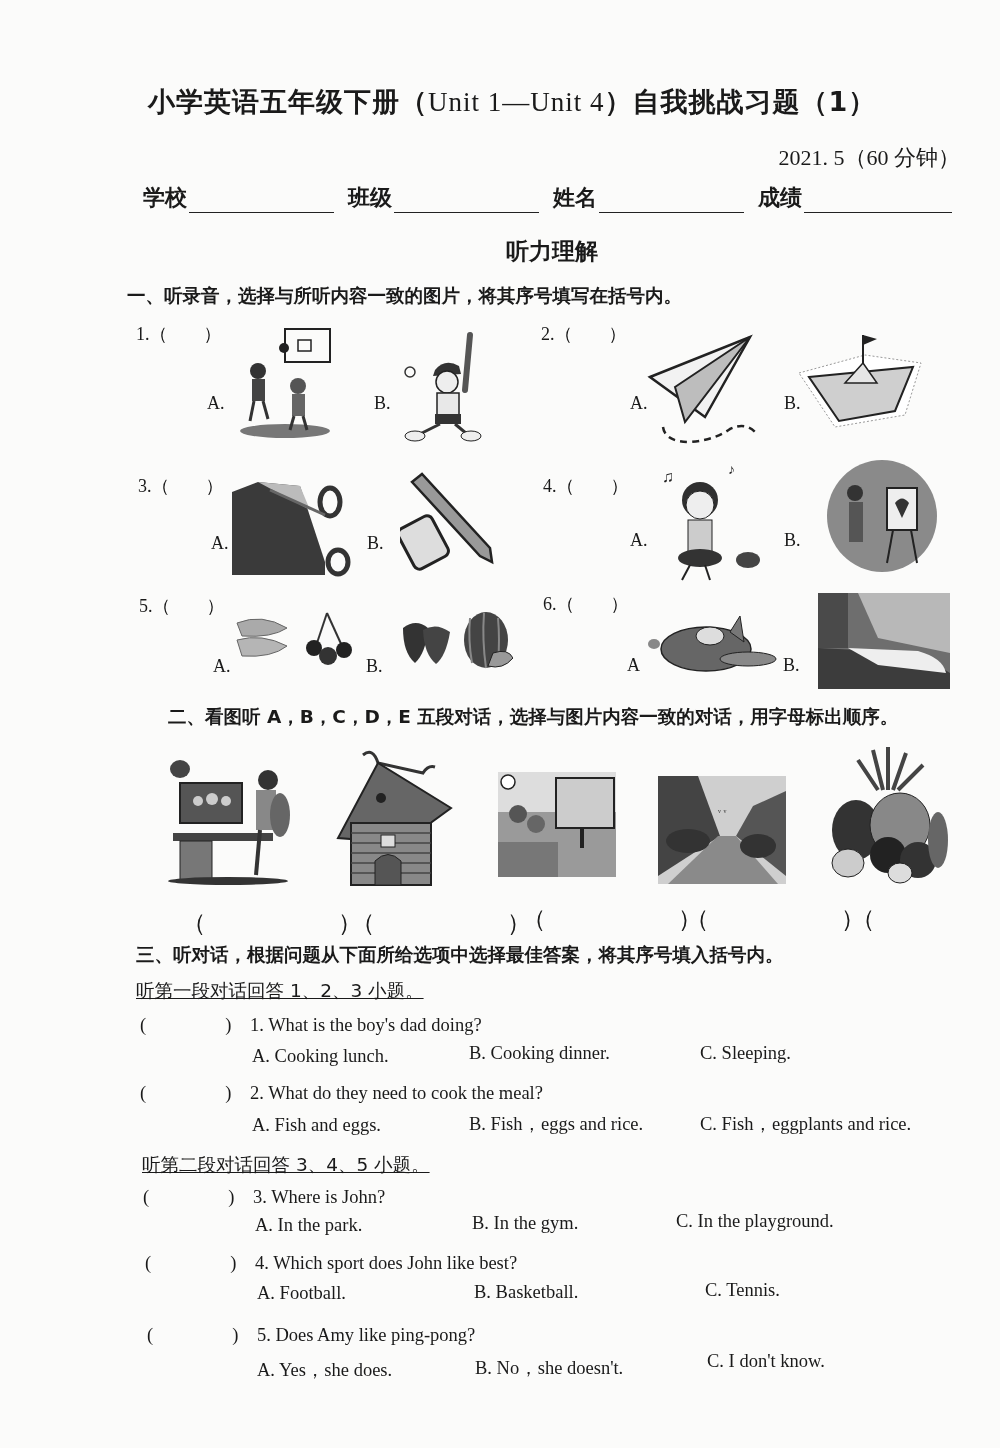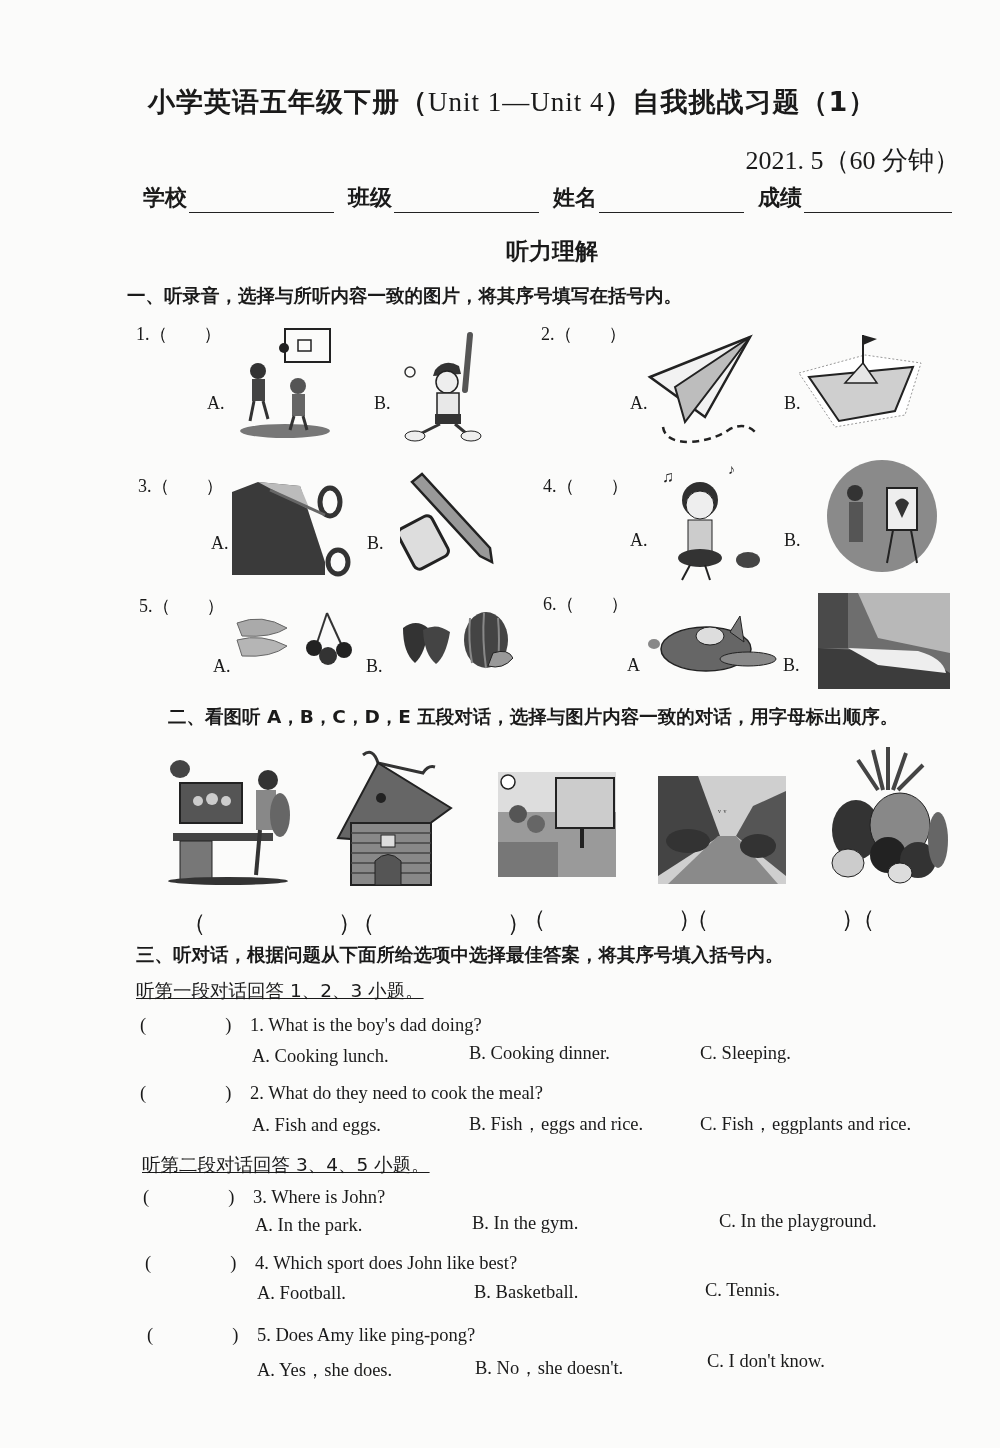--- a/index.html
+++ b/index.html
@@ -7,21 +7,21 @@
     width:1000px; height:1448px; position:relative; overflow:hidden;
     background:#fbfbfa;
     font-family:"Liberation Serif","DejaVu Serif",serif;
     color:#1a1a1a;
   }
   .abs { position:absolute; }
   .cjk-bold { font-family:"DejaVu Sans","Liberation Sans",sans-serif; font-weight:bold; }
   .cjk { font-family:"DejaVu Sans","Liberation Sans",sans-serif; }
   .title { left:148px; top:84px; font-size:27px; letter-spacing:1px; white-space:nowrap; }
   .title .en { font-family:"Liberation Serif",serif; font-weight:normal; font-size:27px; }
-  .date { right:40px; top:143px; font-size:26px; white-space:nowrap; }
+  .date { right:40px; top:143px; font-size:22px; white-space:nowrap; }
   .fields { left:143px; top:183px; width:825px; display:flex; align-items:center; font-size:22px; }
   .field { display:flex; align-items:flex-end; margin-right:14px; }
   .field .line { display:inline-block; border-bottom:1.5px solid #222; height:24px; margin-left:2px; }
   .heading-center { left:0; width:1104px; text-align:center; top:236px; font-size:23px; }
   .sec { font-size:18.5px; white-space:nowrap;text-align:center; }
   .qnum { font-size:18px; white-space:nowrap; }
   .optlabel { font-size:18px; }
   .pic { position:absolute; }
   .paren { font-size:24px; white-space:nowrap; letter-spacing:28px; }
   .qline { font-size:18.5px; white-space:nowrap; }
@@ -266,21 +266,21 @@
 
 <div class="abs sub cjk" style="left:142px; top:1152px;">听第二段对话回答 3、4、5 小题。</div>
 
 <div class="abs qline" style="left:143px; top:1184px;">
   <span style="letter-spacing:14px">(　　)</span>
   <span>3.</span>
   <span>Where is John?</span>
 </div>
 <div class="opt" style="left:255px; top:1215px;">A.  In the park.</div>
 <div class="opt" style="left:472px; top:1213px;">B.  In the gym.</div>
-<div class="opt" style="left:719px; top:1211px;">C.  In the playground.</div>
+<div class="opt" style="left:676px; top:1211px;">C.  In the playground.</div>
 
 <div class="abs qline" style="left:145px; top:1250px;">
   <span style="letter-spacing:14px">(　　)</span>
   <span>4.</span>
   <span>Which sport does John like best?</span>
 </div>
 <div class="opt" style="left:257px; top:1283px;">A.  Football.</div>
 <div class="opt" style="left:474px; top:1282px;">B.  Basketball.</div>
 <div class="opt" style="left:705px; top:1280px;">C.  Tennis.</div>
 

